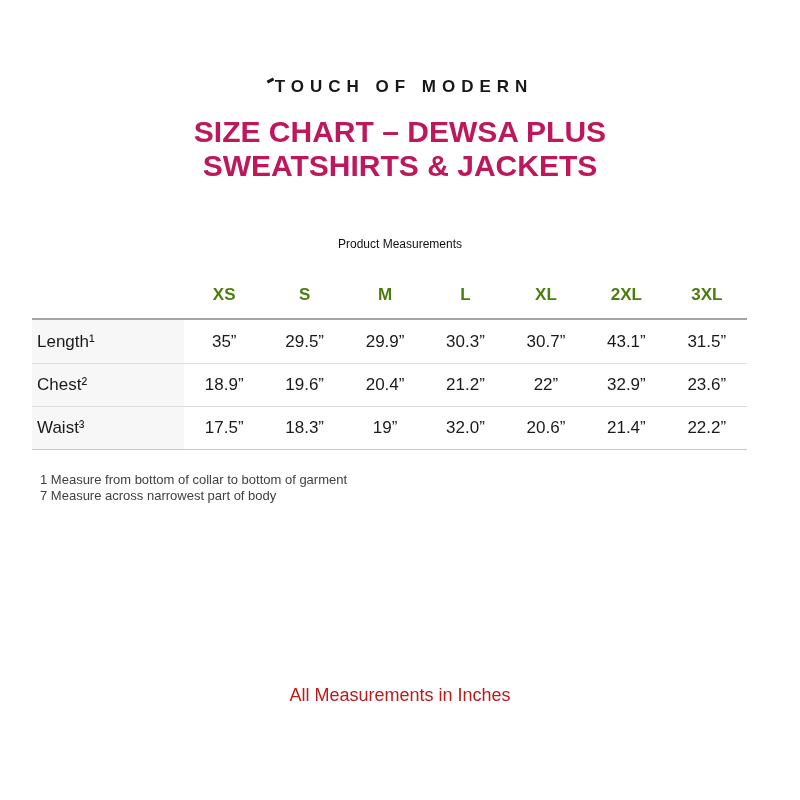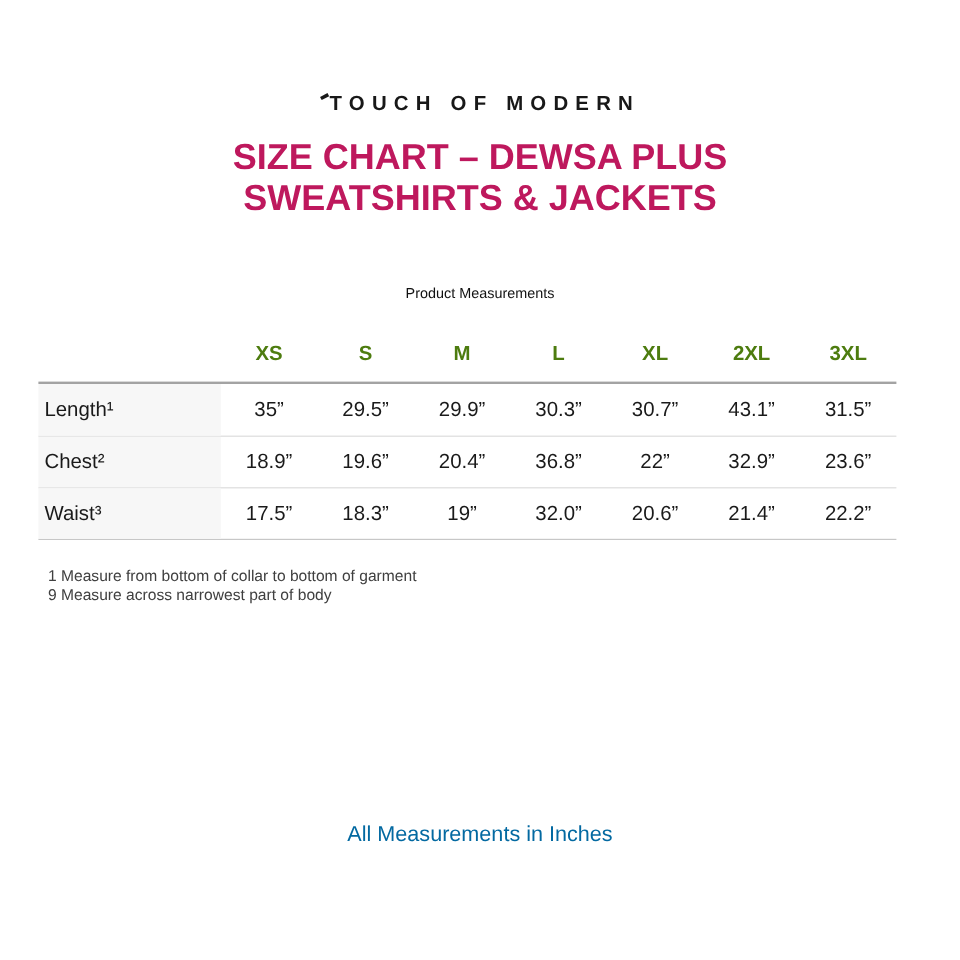--- a/index.html
+++ b/index.html
@@ -95,21 +95,21 @@
     line-height: 16px;
     color: #404040;
   }
 
   
   .footer-note {
     margin-top: 180px;
     text-align: center;
     font-size: 18px;
     line-height: 22px;
-    color: #0369a1;
+    color: #b91c1c;
   }
 </style>
 </head>
 <body>
 
 <div class="page">
 
   <div class="logo">
     <span class="logo-mark"></span><span>TOUCH OF MODERN</span>
   </div>
@@ -142,38 +142,38 @@
         <div class="value-cell">30.3”</div>
         <div class="value-cell">30.7”</div>
         <div class="value-cell">43.1”</div>
         <div class="value-cell">31.5”</div>
       </div>
       <div class="t-row body">
         <div class="label-cell">Chest²</div>
         <div class="value-cell">18.9”</div>
         <div class="value-cell">19.6”</div>
         <div class="value-cell">20.4”</div>
-        <div class="value-cell">36.8”</div>
+        <div class="value-cell">21.2”</div>
         <div class="value-cell">22”</div>
         <div class="value-cell">32.9”</div>
         <div class="value-cell">23.6”</div>
       </div>
       <div class="t-row body">
         <div class="label-cell">Waist³</div>
         <div class="value-cell">17.5”</div>
         <div class="value-cell">18.3”</div>
         <div class="value-cell">19”</div>
         <div class="value-cell">32.0”</div>
         <div class="value-cell">20.6”</div>
         <div class="value-cell">21.4”</div>
         <div class="value-cell">22.2”</div>
       </div>
     </div>
   </div>
 
   <div class="footnotes">
     <div>1 Measure from bottom of collar to bottom of garment</div>
-    <div>9 Measure across narrowest part of body</div>
+    <div>7 Measure across narrowest part of body</div>
   </div>
 
   <div class="footer-note">All Measurements in Inches</div>
 
 </div>
 
 </body></html>

